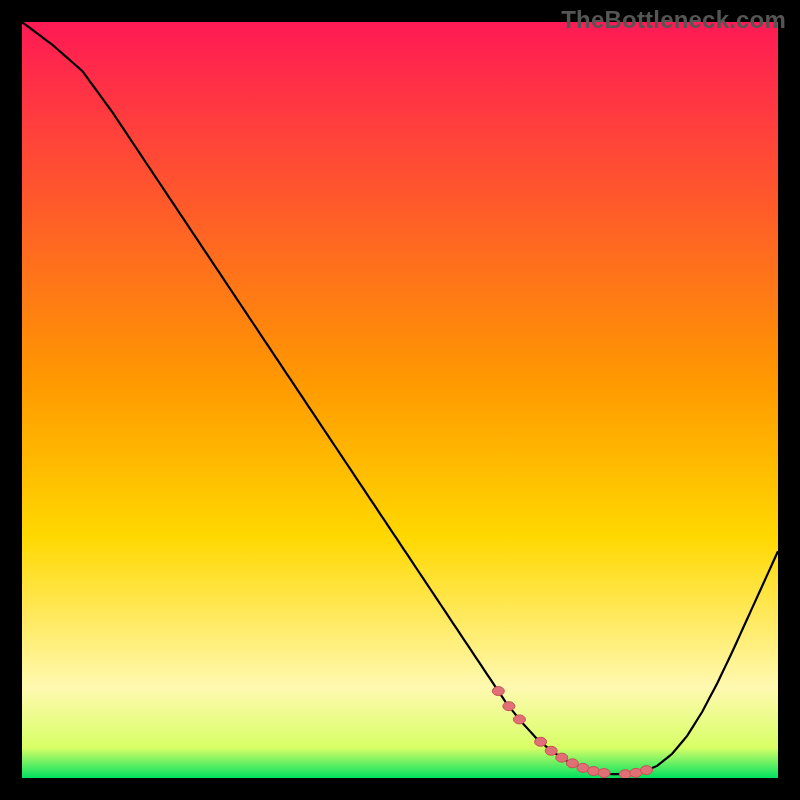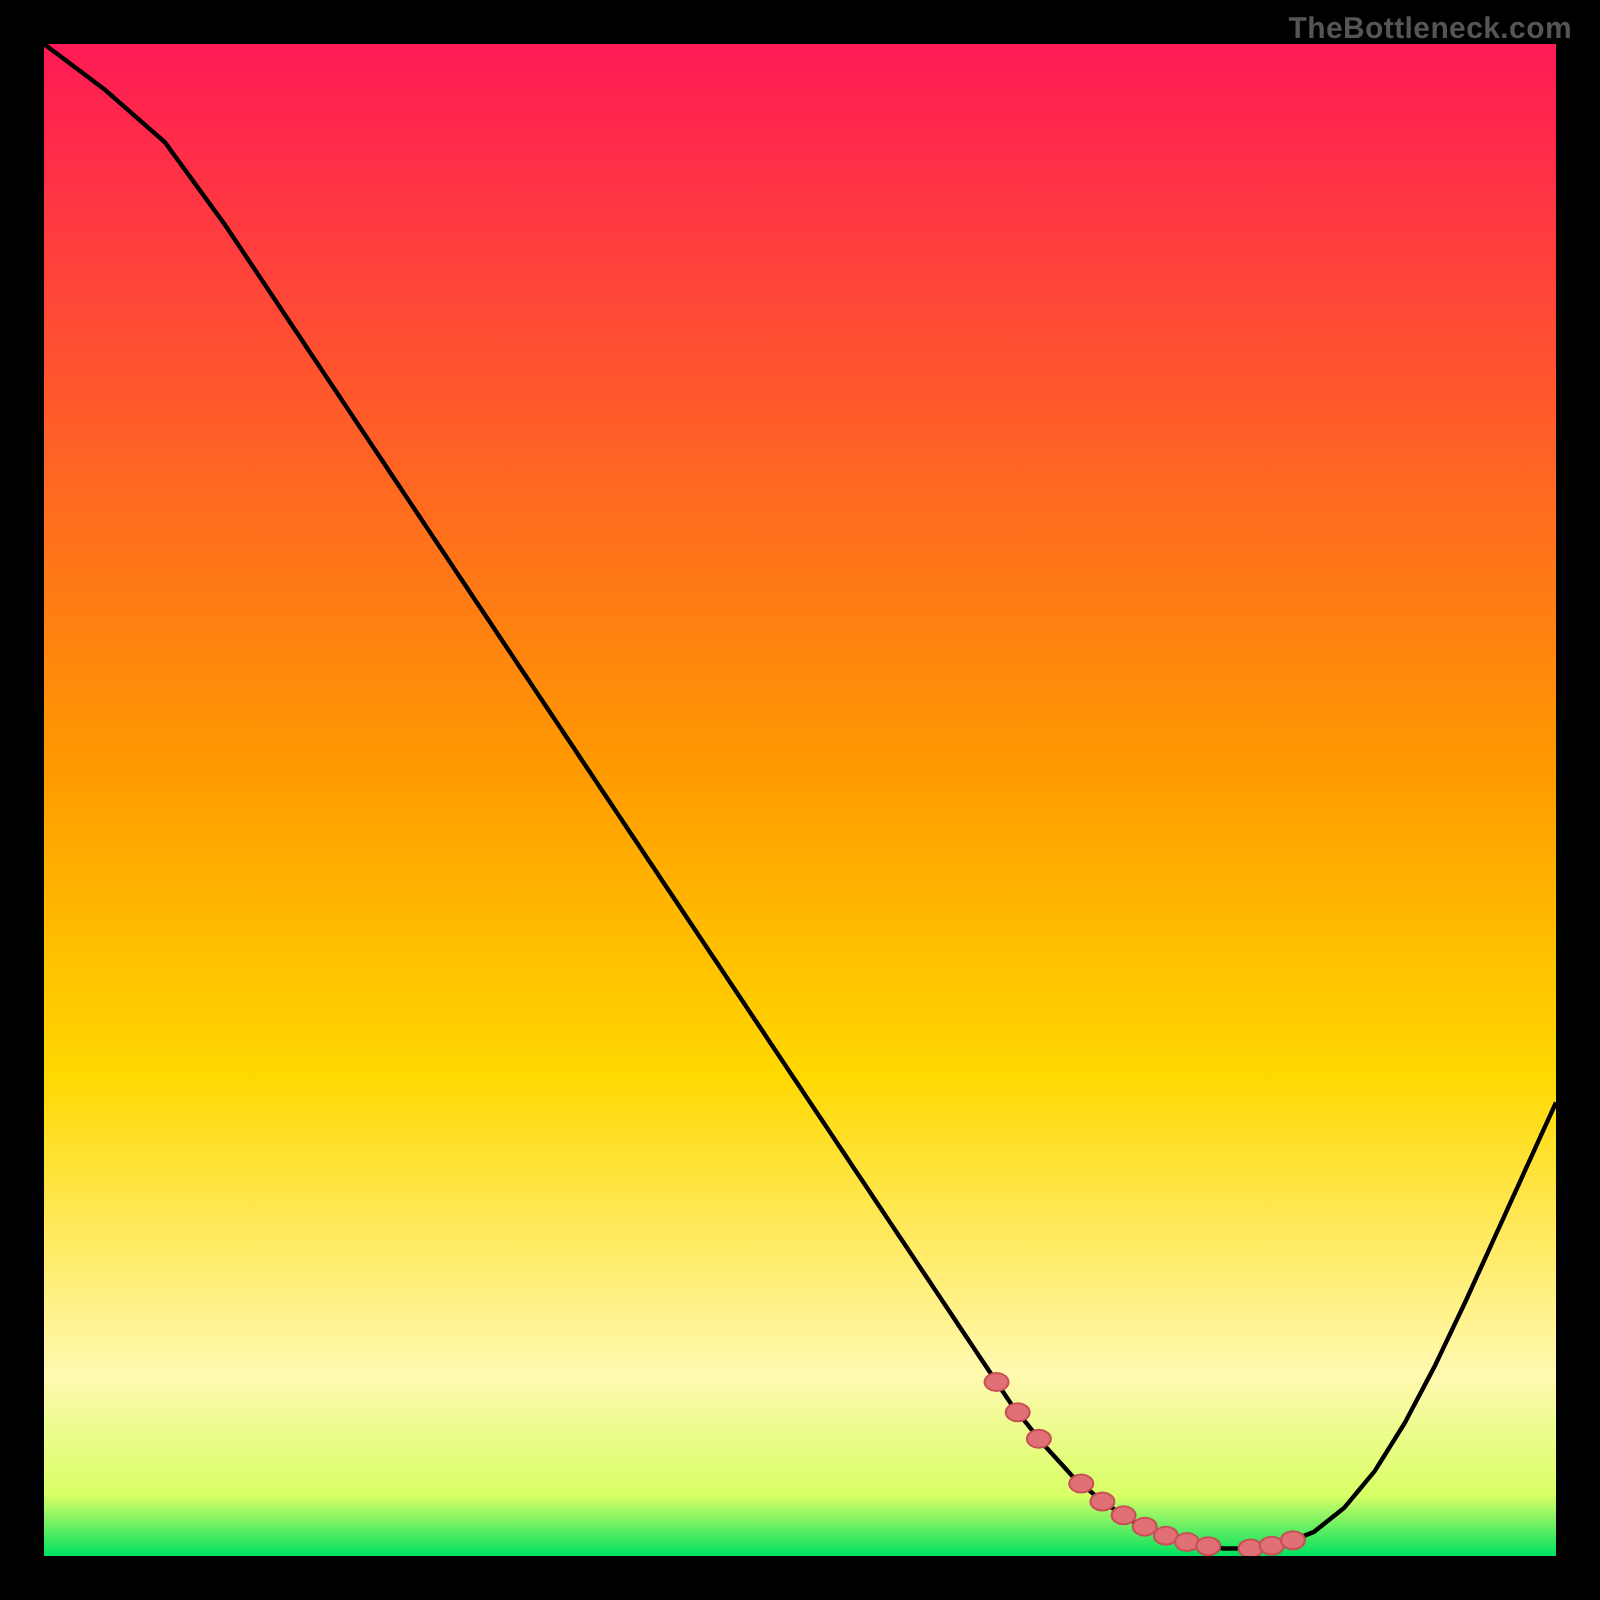--- a/index.html
+++ b/index.html
@@ -4,21 +4,21 @@
 <style>
   * { margin: 0; padding: 0; box-sizing: border-box; }
   html, body { width: 800px; height: 800px; background: #000; overflow: hidden; }
   .container { position: relative; width: 800px; height: 800px; background: #000; }
   .watermark {
     position: absolute;
     top: 6px;
     right: 14px;
     color: #555;
     font-family: Arial, Helvetica, sans-serif;
-    font-size: 15px;
+    font-size: 24px;
     font-weight: bold;
     letter-spacing: 0.2px;
     z-index: 5;
   }
   .plot {
     position: absolute;
     left: 22px;
     top: 22px;
     width: 756px;
     height: 756px;

